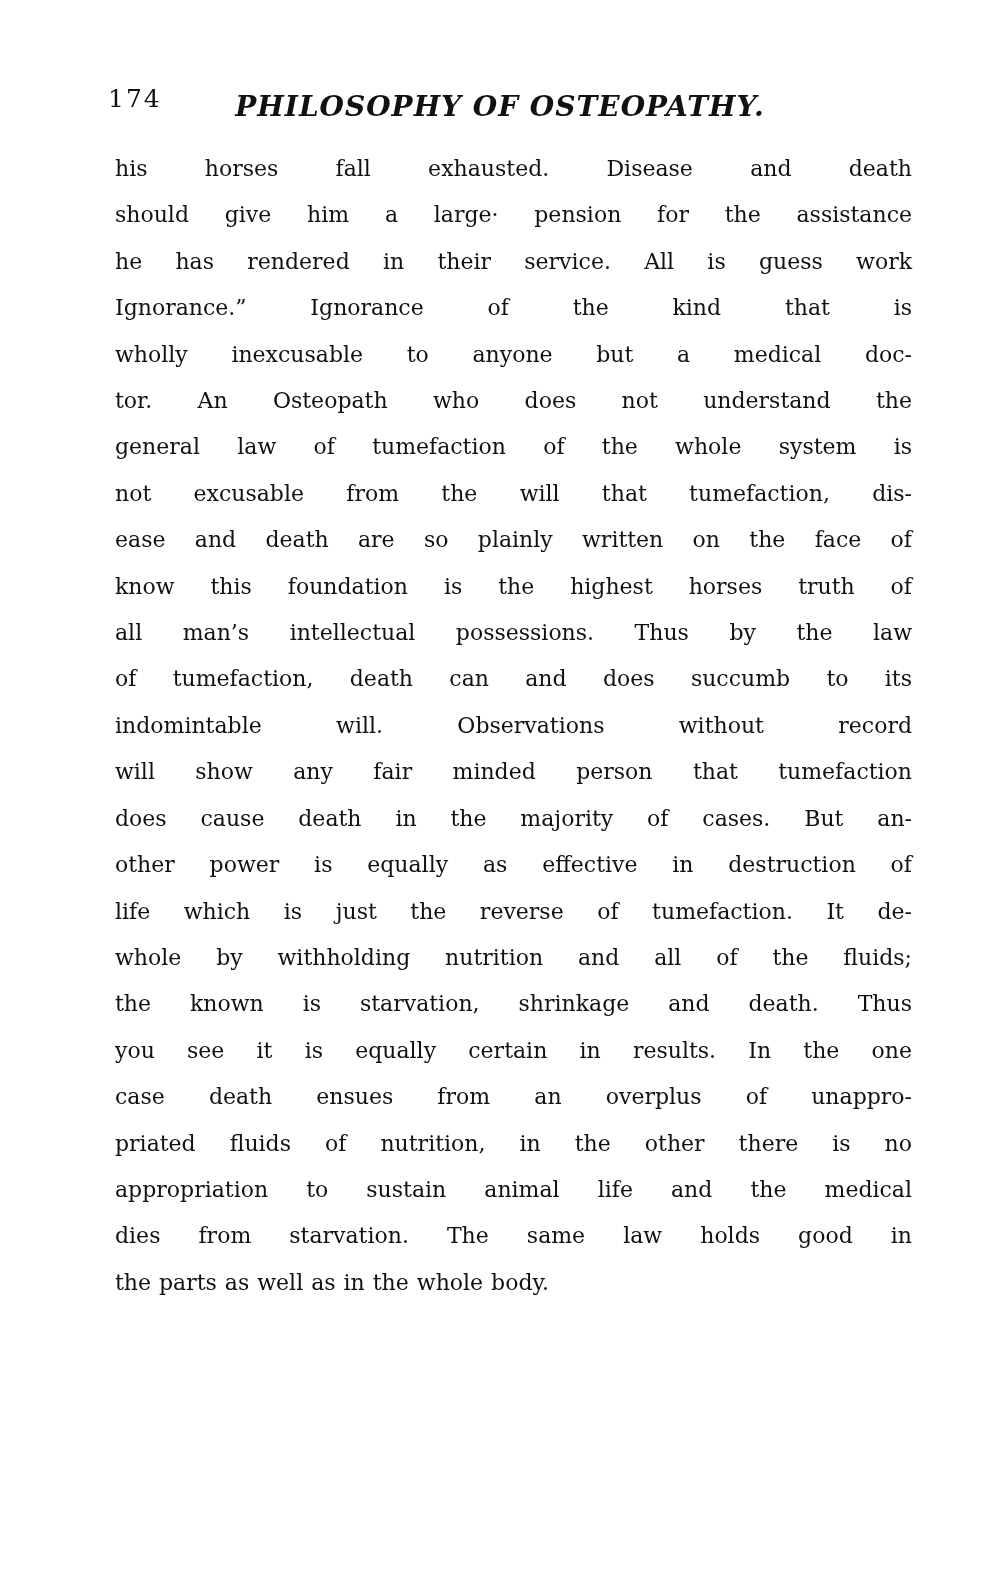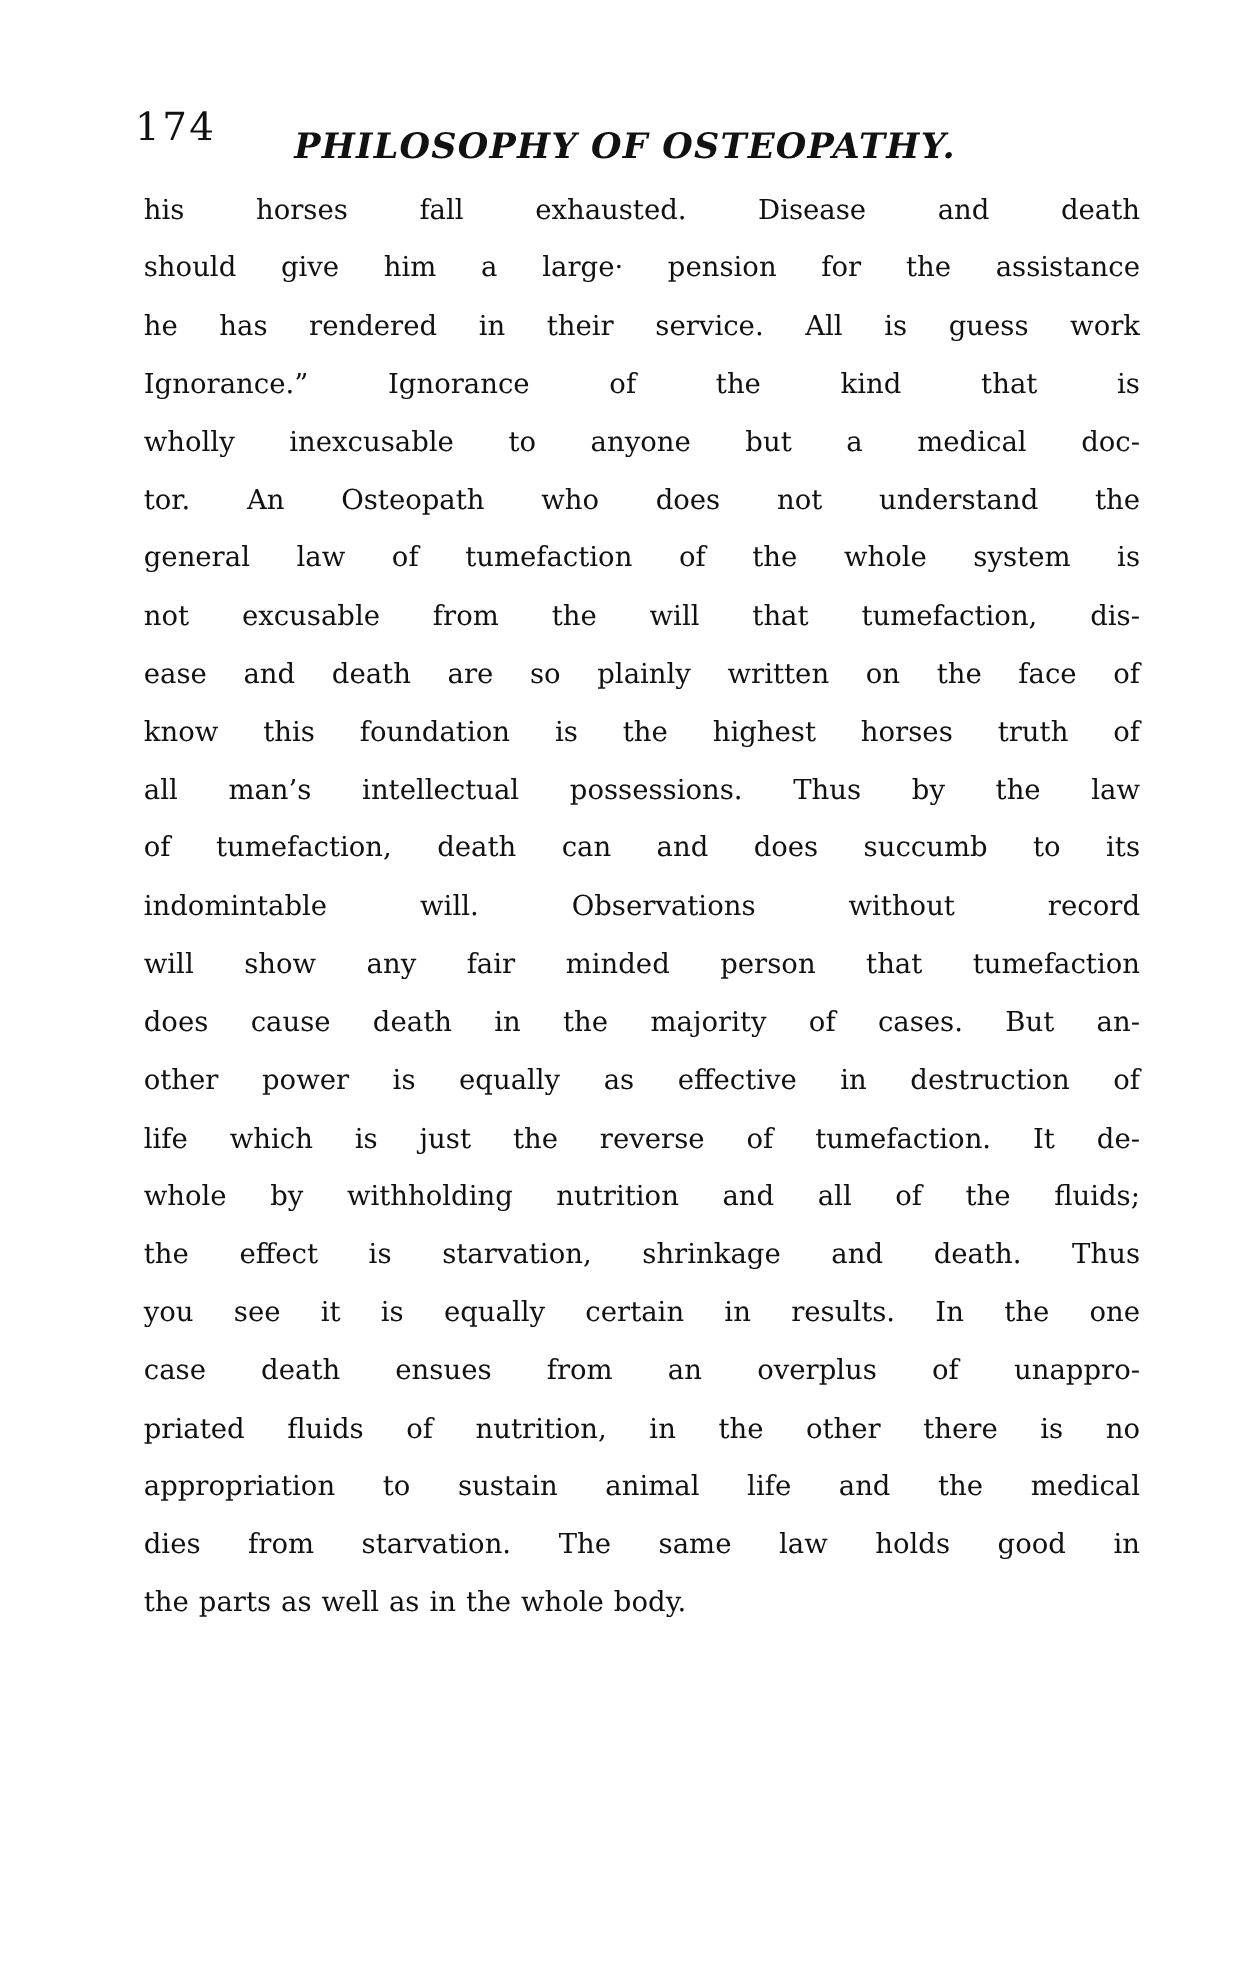--- a/index.html
+++ b/index.html
@@ -21,28 +21,28 @@
     position: absolute;
     top: 82px;
     left: 0;
     width: 100%;
     height: 36px;
   }
   .pagenum {
     position: absolute;
     left: 108px;
     top: 2px;
-    font-size: 31px;
+    font-size: 25px;
     letter-spacing: 2px;
     font-weight: normal;
   }
   .title {
     position: absolute;
     left: 0;
-    top: 18px;
+    top: 8px;
     width: 100%;
     box-sizing: border-box;
     text-align: center;
     font-style: italic;
     font-weight: bold;
     font-size: 28px;
     letter-spacing: 1px;
   }
   .text {
     position: absolute;
@@ -85,21 +85,21 @@
     <div class="line">ease and death are so plainly written on the face of</div>
     <div class="line">know this foundation is the highest horses truth of</div>
     <div class="line">all man’s intellectual possessions.  Thus by the law</div>
     <div class="line">of tumefaction, death can and does succumb to its</div>
     <div class="line">indomintable will.  Observations without record</div>
     <div class="line">will show any fair minded person that tumefaction</div>
     <div class="line">does cause death in the majority of cases.  But an-</div>
     <div class="line">other power is equally as effective in destruction of</div>
     <div class="line">life which is just the reverse of tumefaction.  It de-</div>
     <div class="line">whole by withholding nutrition and all of the fluids;</div>
-    <div class="line">the effect is starvation, shrinkage and death.  Thus</div>
+    <div class="line">the known is starvation, shrinkage and death.  Thus</div>
     <div class="line">you see it is equally certain in results.  In the one</div>
     <div class="line">case death ensues from an overplus of unappro-</div>
     <div class="line">priated fluids of nutrition, in the other there is no</div>
     <div class="line">appropriation to sustain animal life and the medical</div>
     <div class="line">dies from starvation.  The same law holds good in</div>
     <div class="line last">the parts as well as in the whole body.</div>
   </div>
 
 </div>
 

